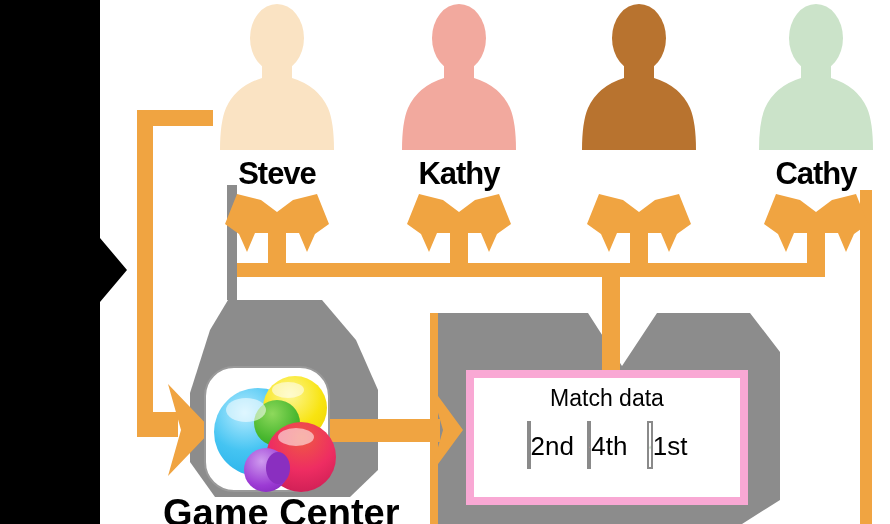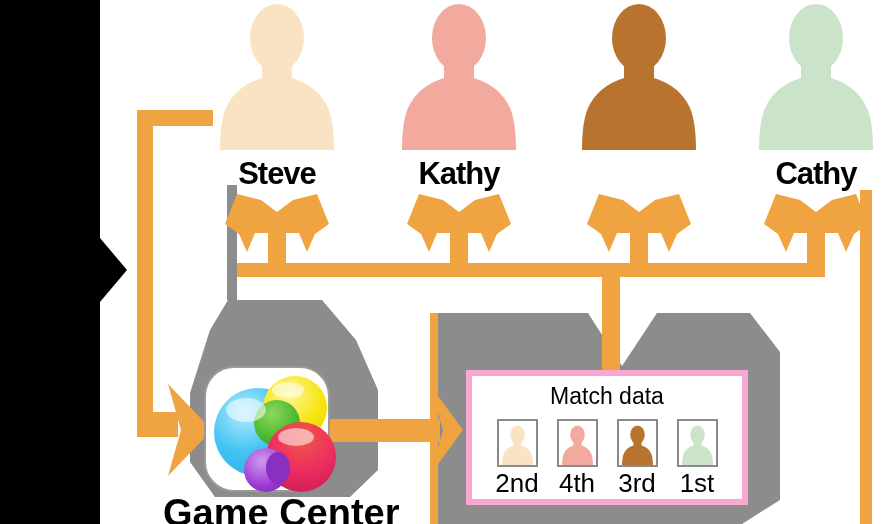--- a/index.html
+++ b/index.html
@@ -39,24 +39,24 @@
   .hl1{left:20px;top:30px;width:40px;height:24px;}
   .hl2{left:66px;top:14px;width:32px;height:16px;}
   .hl3{left:72px;top:60px;width:36px;height:18px;}
 
   
   .gclabel{left:163px;top:492px;width:280px;color:#000;font-size:38px;font-weight:600;
            letter-spacing:0px;white-space:nowrap;}
 
   
   .matchbox{left:466px;top:370px;width:282px;height:135px;background:#fff;
-            border:6px solid #f9a8d4;box-sizing:border-box;}
+            border:8px solid #f9a8d4;box-sizing:border-box;}
   .mtitle{margin-top:7px;text-align:center;font-size:23px;color:#000;}
   .mrow{display:flex;justify-content:center;gap:19px;margin-top:9px;}
-  .mcol{display:flex;flex-direction:column;align-items:center;width:41px;}
+  .mcol{display:flex;flex-direction:row;align-items:center;width:41px;}
   .mframe{width:37px;height:44px;background:#fff;border:2px solid #8a8a8a;
           display:flex;align-items:flex-end;justify-content:center;overflow:hidden;}
   .mrank{font-size:26px;color:#000;margin-top:2px;line-height:28px;}
 </style>
 </head>
 <body>
 
 <div class="stage">
 
   <div class="abs callout"></div>
@@ -148,29 +148,20 @@
           <svg width="33" height="40" viewBox="0 0 122 148">
             <ellipse cx="61" cy="36" rx="27" ry="34" fill="#F2A99E"></ellipse>
             <path fill="#F2A99E" d="M46,58 L46,76 Q20,84 10,106 Q4,120 4,148 L118,148 Q118,120 112,106 Q102,84 76,76 L76,58 Z"></path>
           </svg>
         </div>
         <div class="mrank">4th</div>
       </div>
       <div class="mcol">
         <div class="mframe">
           <svg width="33" height="40" viewBox="0 0 122 148">
-            <ellipse cx="61" cy="36" rx="27" ry="34" fill="#B8732F"></ellipse>
-            <path fill="#B8732F" d="M46,58 L46,76 Q20,84 10,106 Q4,120 4,148 L118,148 Q118,120 112,106 Q102,84 76,76 L76,58 Z"></path>
-          </svg>
-        </div>
-        <div class="mrank">3rd</div>
-      </div>
-      <div class="mcol">
-        <div class="mframe">
-          <svg width="33" height="40" viewBox="0 0 122 148">
             <ellipse cx="61" cy="36" rx="27" ry="34" fill="#CBE3C9"></ellipse>
             <path fill="#CBE3C9" d="M46,58 L46,76 Q20,84 10,106 Q4,120 4,148 L118,148 Q118,120 112,106 Q102,84 76,76 L76,58 Z"></path>
           </svg>
         </div>
         <div class="mrank">1st</div>
       </div>
     </div>
   </div>
 
 </div>

